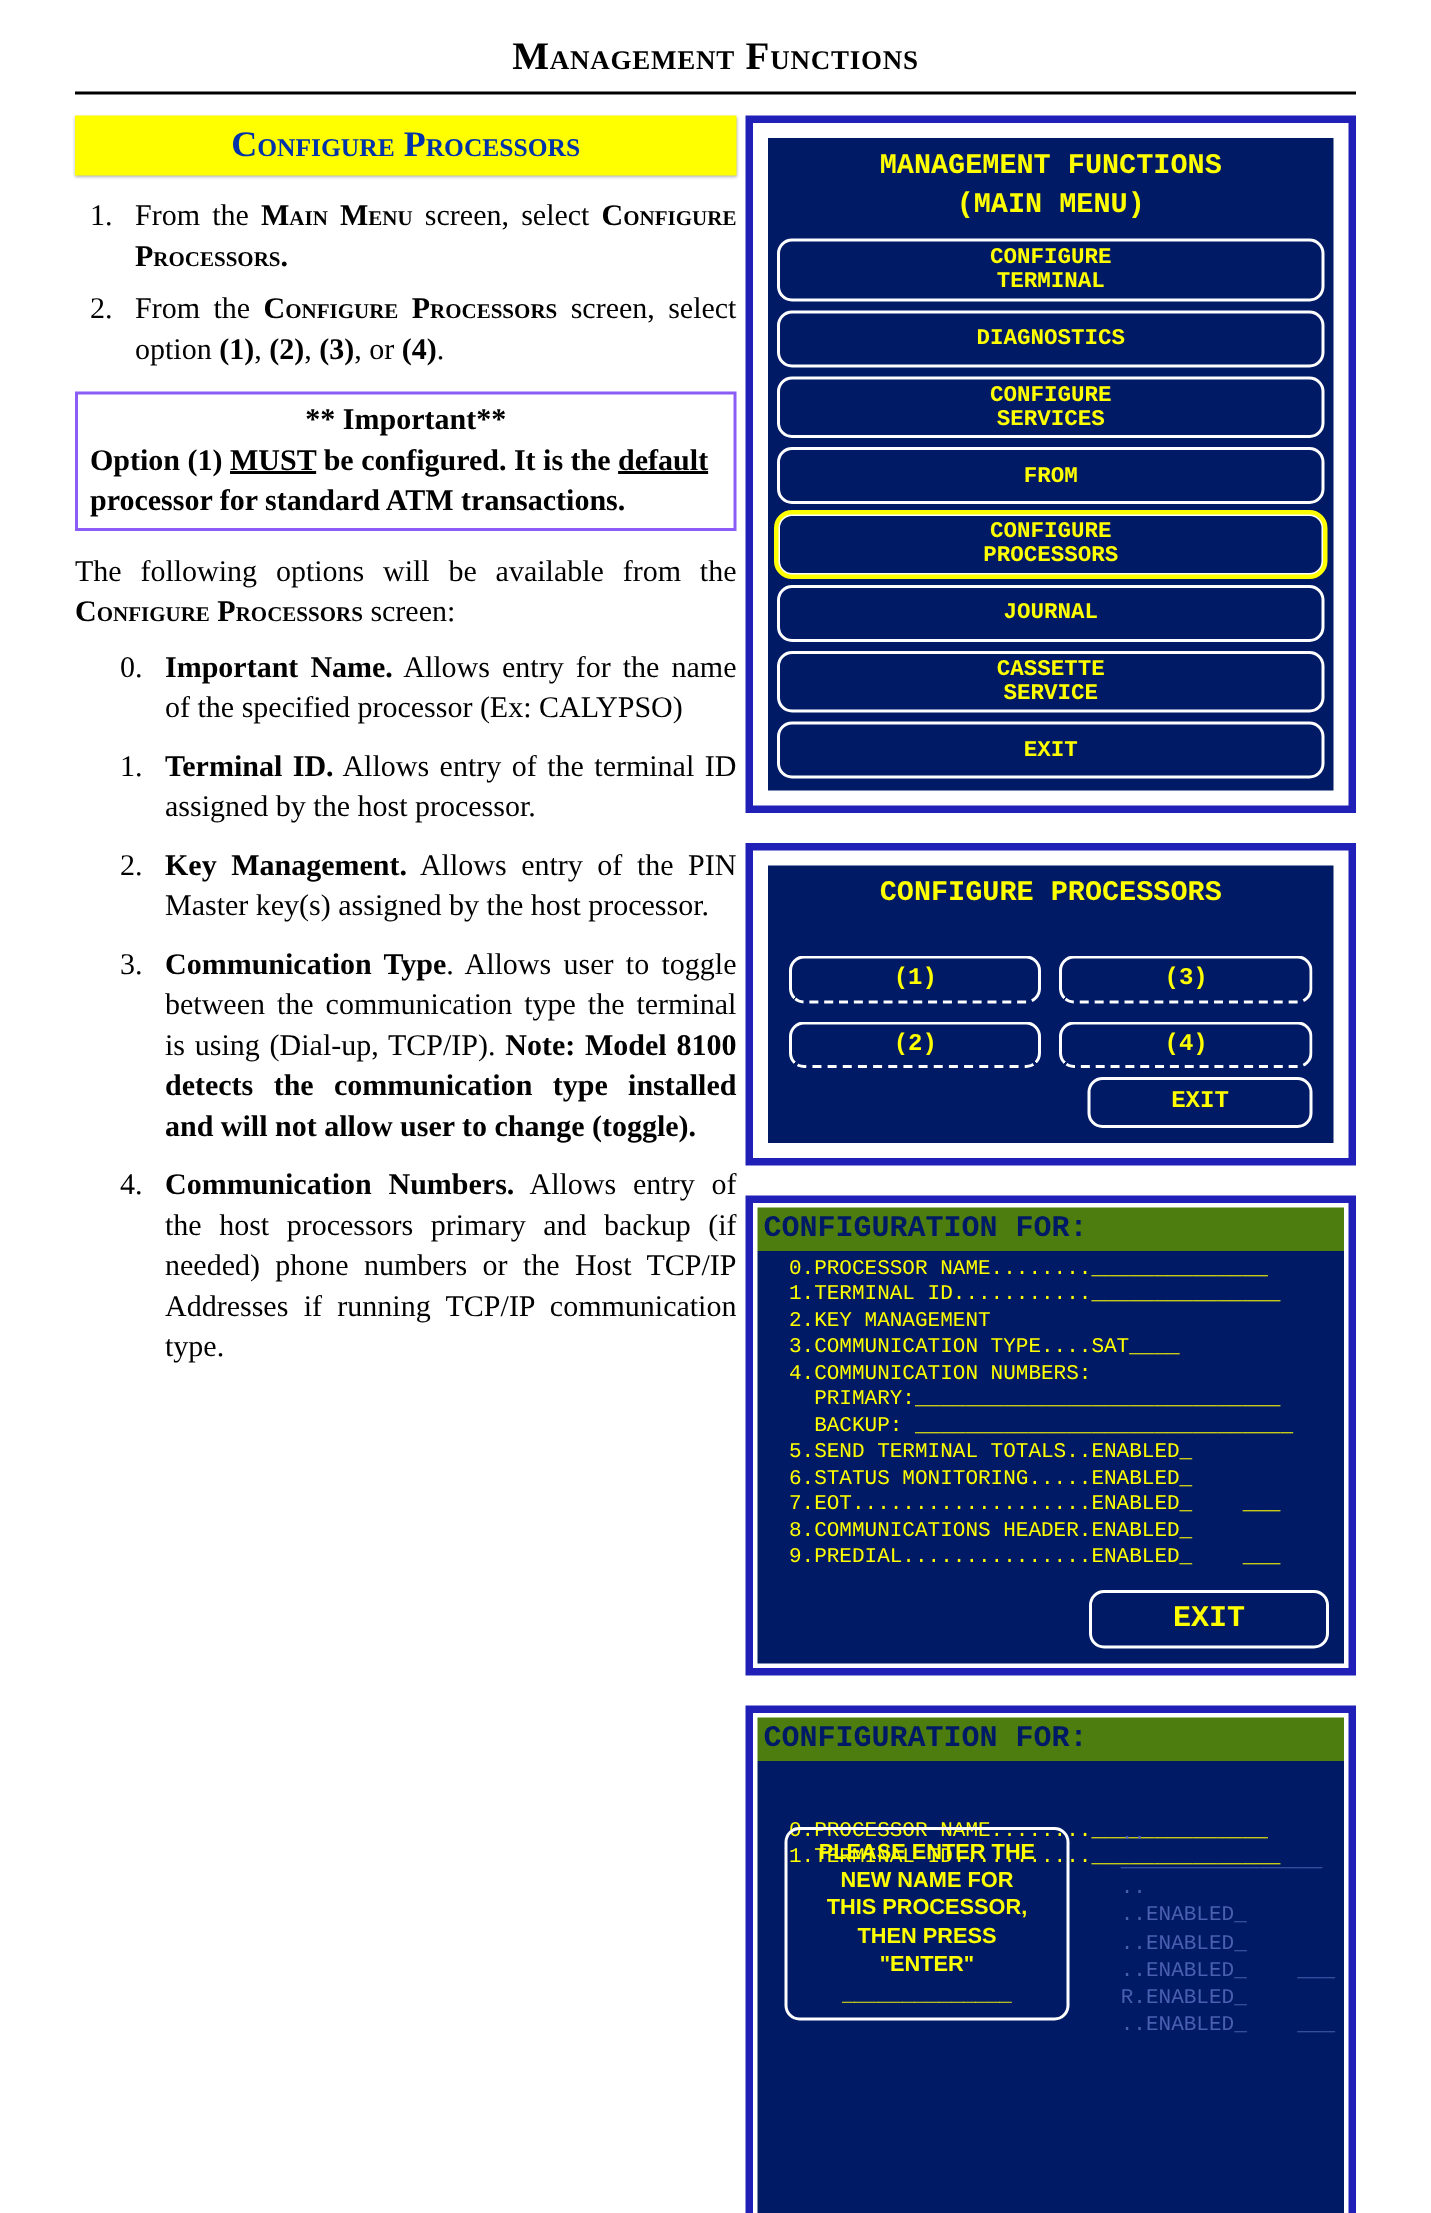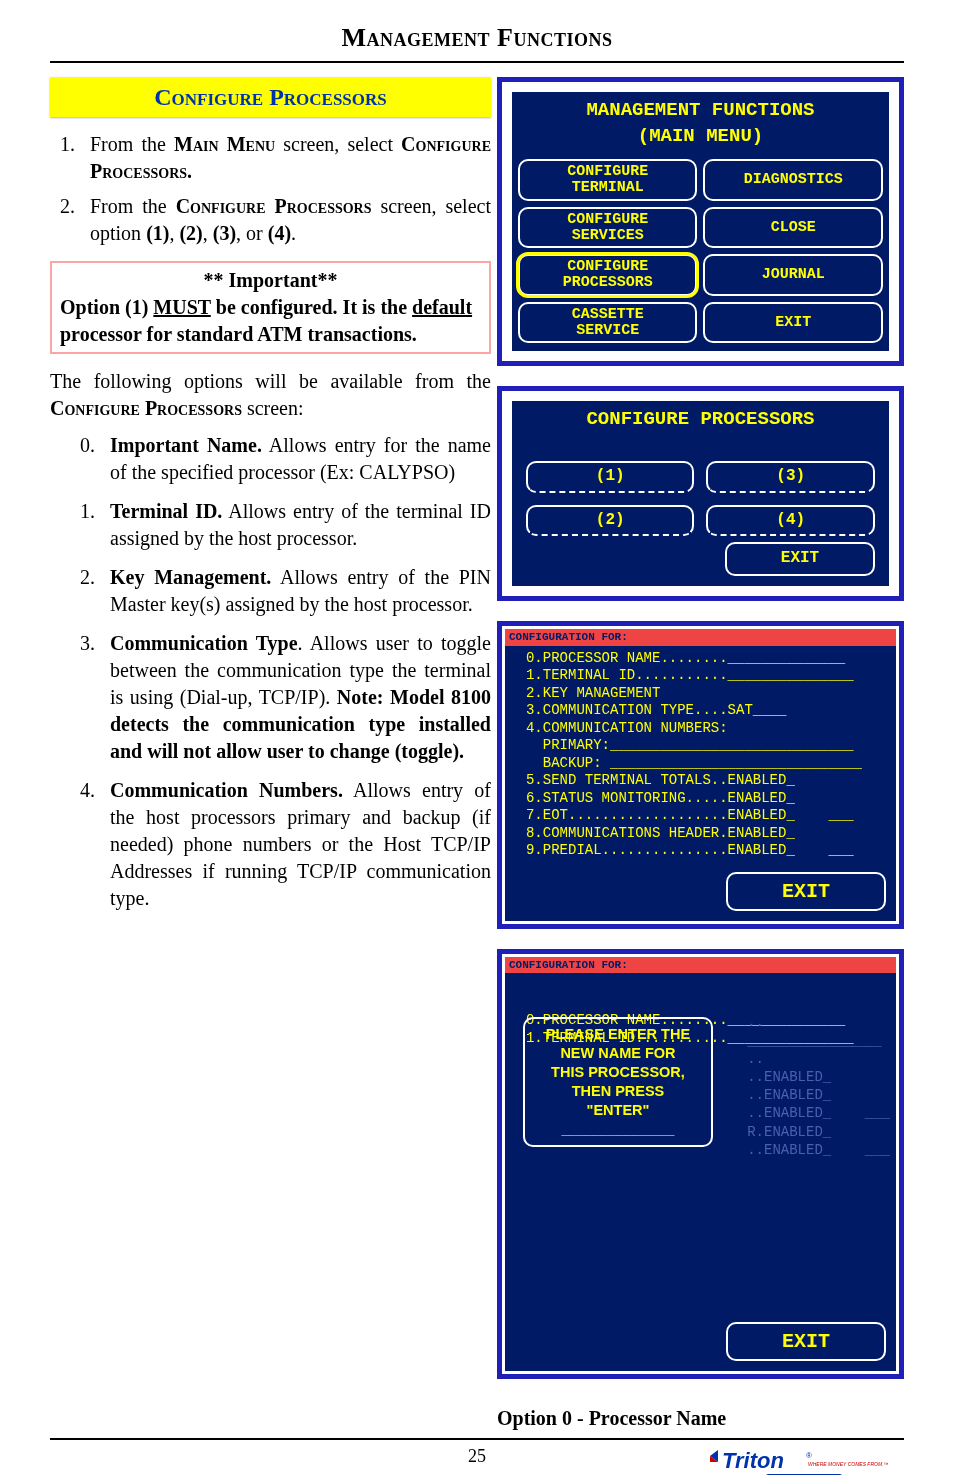--- a/index.html
+++ b/index.html
@@ -59,21 +59,21 @@
     margin: 4px 0 14px 30px;
     padding: 0;
   }
   ol.num li {
     padding-left: 10px;
     margin-bottom: 8px;
     text-align: justify;
   }
   .sc { font-variant: small-caps; font-weight: bold; }
   .important-box {
-    border: 2px solid #fca5a5;
+    border: 2px solid #8b5cf6;
     padding: 4px 8px;
     margin: 6px 0 14px 0;
     font-weight: bold;
   }
   .important-box .imp-title {
     text-align: center;
     display: block;
   }
   p.body {
     margin: 4px 0 10px 0;
@@ -111,21 +111,21 @@
     color: #ffff00;
     font-family: "Courier New", monospace;
     font-weight: bold;
     text-align: center;
     font-size: 19px;
     padding: 6px 4px;
     white-space: pre;
   }
   .atm-grid {
     display: grid;
-    grid-template-columns: 1fr 1fr;
+    grid-template-columns: 1fr;
     gap: 6px;
     padding: 4px 6px 8px 6px;
   }
   .atm-btn {
     border: 2px solid #fff;
     border-radius: 10px;
     text-align: center;
     color: #ffff00;
     font-family: "Courier New", monospace;
     font-weight: bold;
@@ -176,25 +176,25 @@
     min-width: 150px;
     font-size: 16px;
   }
   
   .cfg {
     border: 5px solid #2020b8;
     background: #fff;
     padding: 3px;
   }
   .cfg-ylabel {
-    background: #ef4444;
+    background: #4d7c0f;
     color: #001a66;
     font-family: "Courier New", monospace;
     font-weight: bold;
-    font-size: 11px;
+    font-size: 20px;
     padding: 1px 4px;
   }
   .cfg-body {
     background: #001a66;
     color: #ffff00;
     font-family: "Courier New", monospace;
     font-size: 14px;
     padding: 4px 6px 6px 21px;
     white-space: pre;
     line-height: 1.25;
@@ -307,21 +307,21 @@
       <div class="atm">
         <div class="atm-inner">
           <div class="atm-title">MANAGEMENT FUNCTIONS
 (MAIN MENU)</div>
           <div class="atm-grid">
             <div class="atm-btn">CONFIGURE
 TERMINAL</div>
             <div class="atm-btn">DIAGNOSTICS</div>
             <div class="atm-btn">CONFIGURE
 SERVICES</div>
-            <div class="atm-btn">CLOSE</div>
+            <div class="atm-btn">FROM</div>
             <div class="atm-btn highlight">CONFIGURE
 PROCESSORS</div>
             <div class="atm-btn">JOURNAL</div>
             <div class="atm-btn">CASSETTE
 SERVICE</div>
             <div class="atm-btn">EXIT</div>
           </div>
         </div>
       </div>
 

